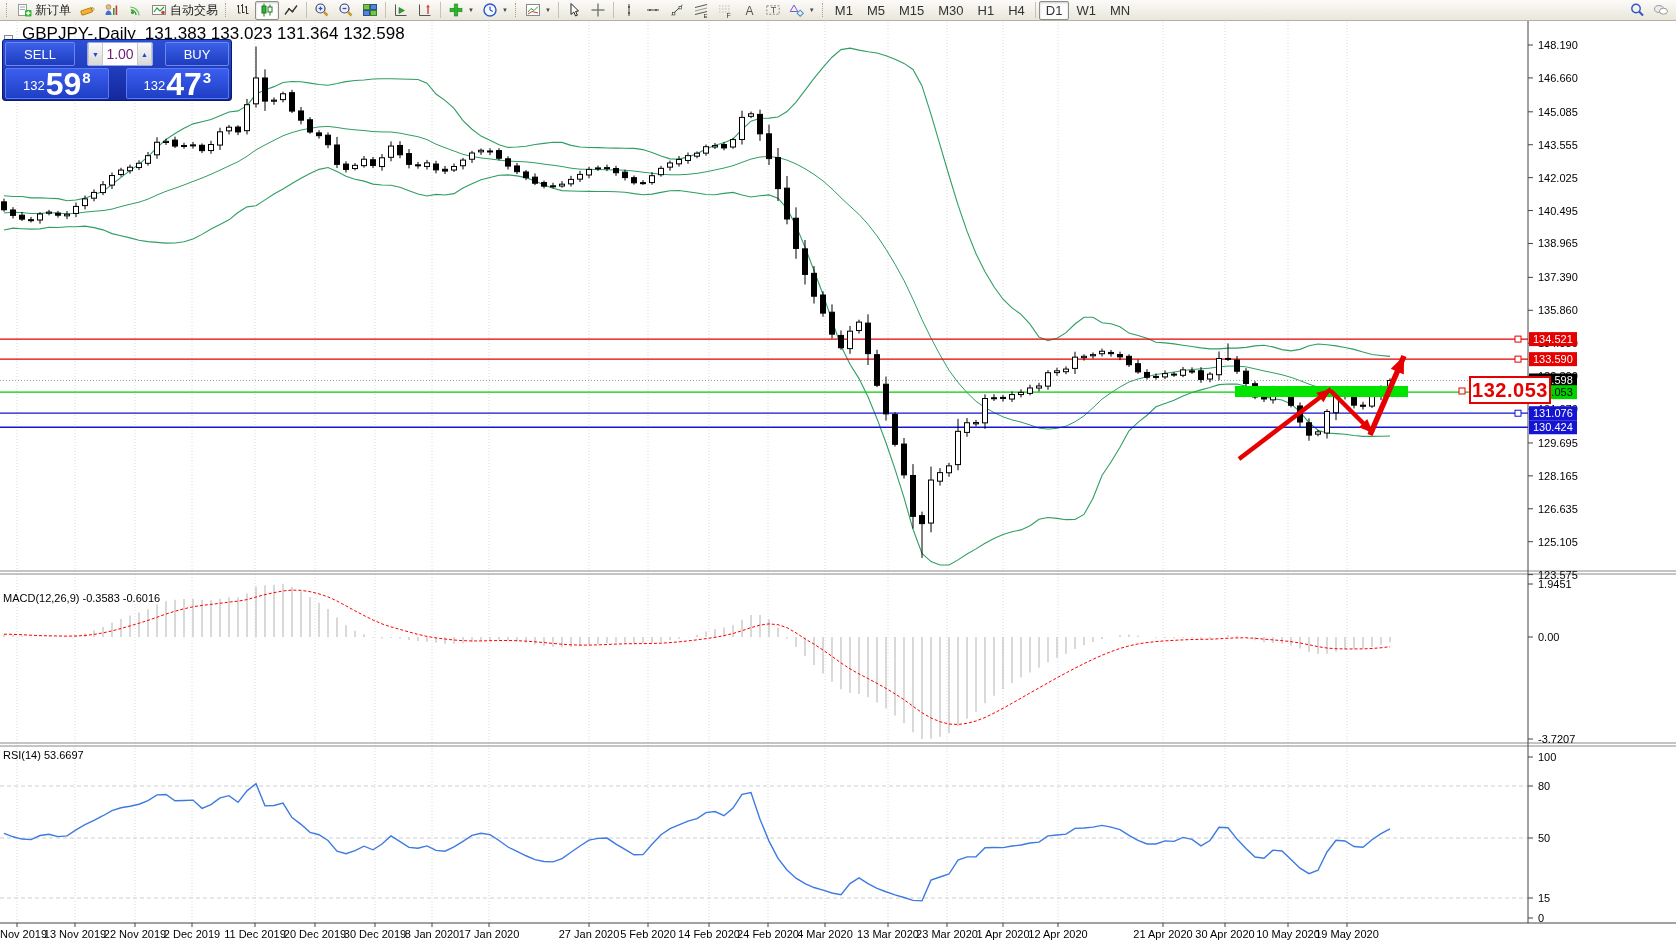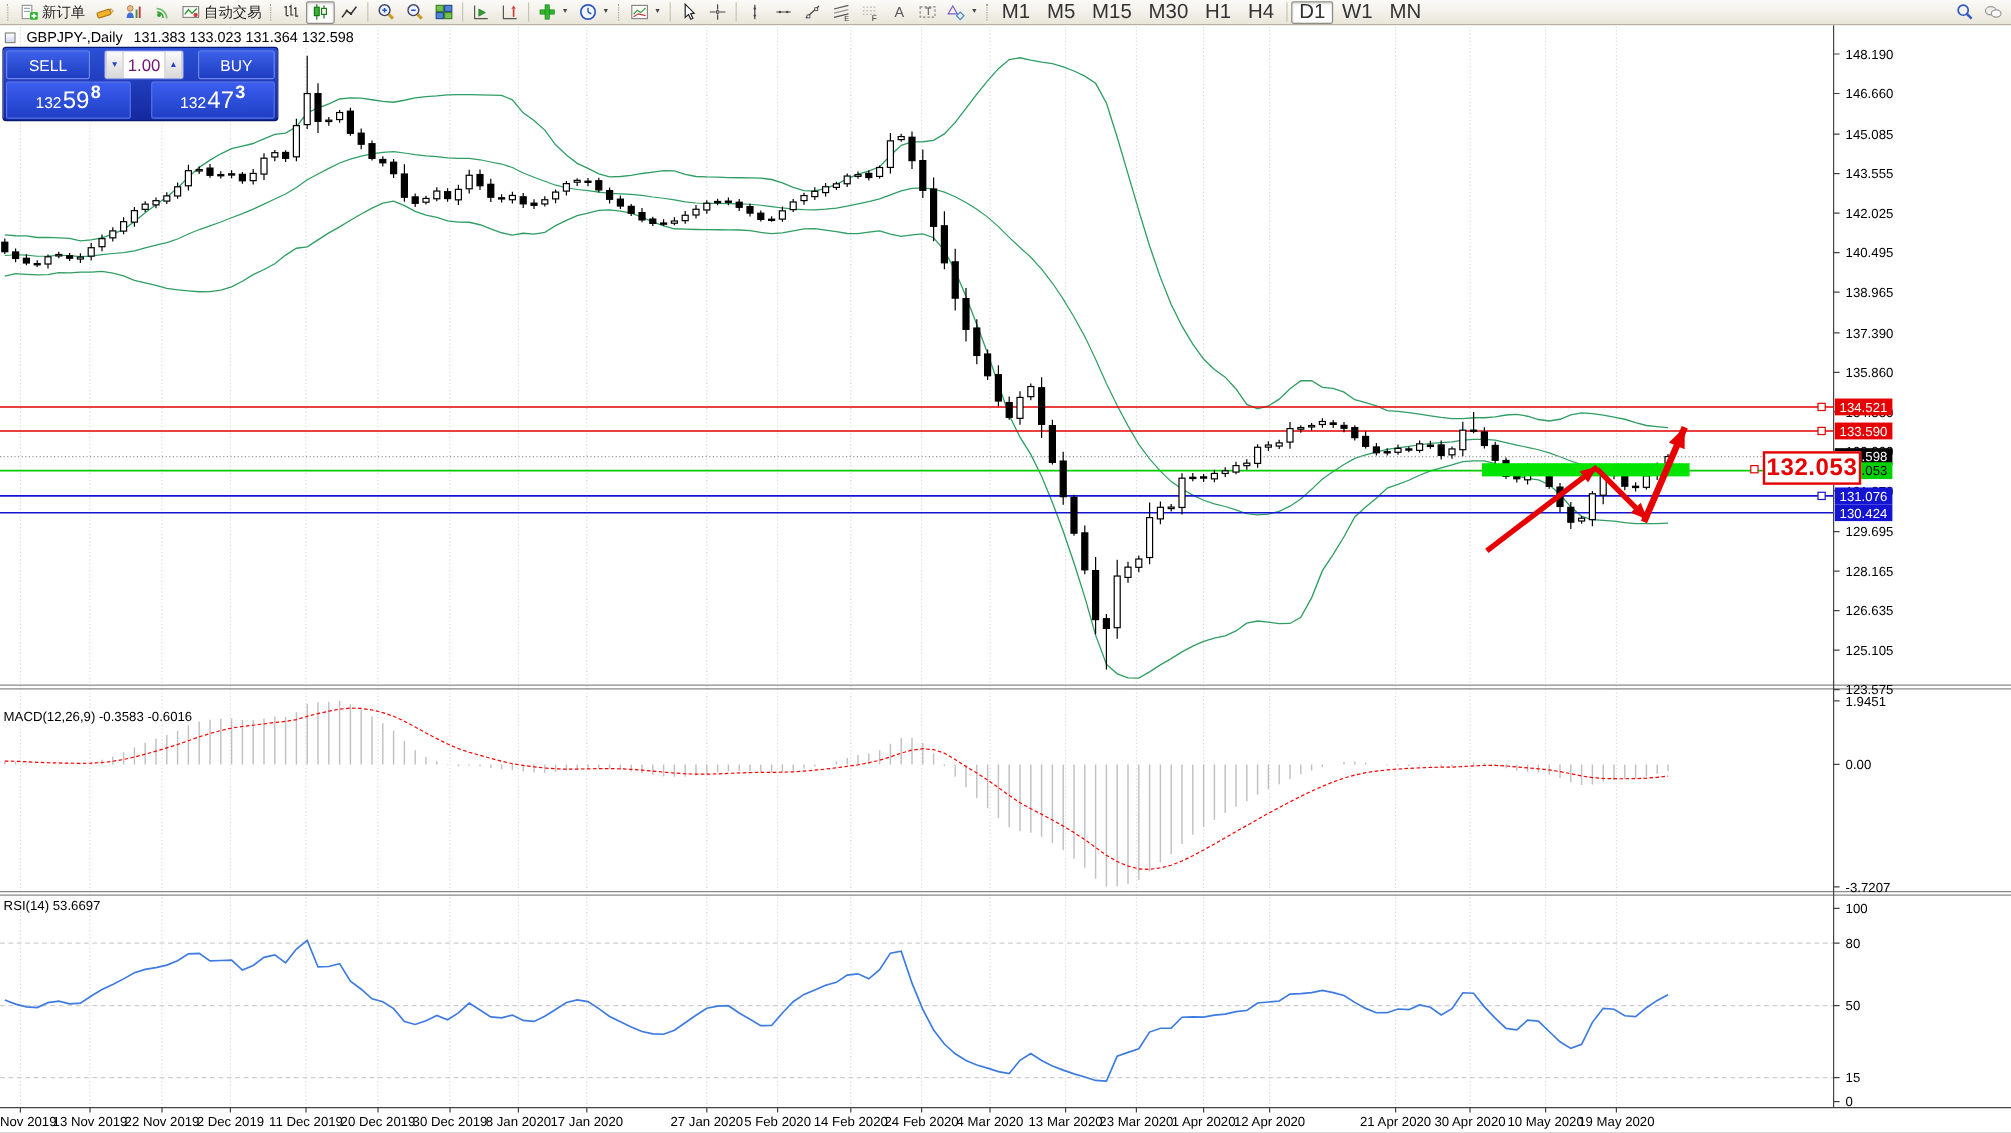--- a/index.html
+++ b/index.html
@@ -9,26 +9,26 @@
 
 .toolbar{position:absolute;top:0;left:0;right:0;height:21px;display:flex;align-items:center;
   background:linear-gradient(#fcfbf8,#e9e6da);border-bottom:1px solid #b5b1a2;padding:0 3px;z-index:50}
 .tbtn{display:flex;align-items:center;gap:3px;height:19px;padding:0 3px;border:1px solid transparent;
   border-radius:2px;font-size:12px;color:#222;cursor:pointer;flex:none;white-space:nowrap}
 .tbtn.active{background:#fdfdfd;border-color:#8e8d86;box-shadow:inset 0 1px 2px #ccc}
 .tbtn svg{display:block}
 .dd{font-size:6px;color:#444;margin-left:1px}
 .sep{width:1px;height:16px;background:#c7c3b3;margin:0 3px;flex:none}
 .grip{width:3px;height:14px;border-left:1px dotted #a5a193;margin:0 3px;flex:none}
-.tf{font-size:17px;color:#333;padding:2px 6px}
+.tf{font-size:13px;color:#333;padding:2px 6px}
 .tb-right{margin-left:auto;display:flex;align-items:center}
 
 #chartSvg{position:absolute;left:0;top:0;z-index:1}
-.title{position:absolute;left:4px;top:24px;font-size:12px;color:#000;z-index:10;
-  display:flex;gap:9px;align-items:center;white-space:nowrap}
+.title{position:absolute;left:4px;top:24px;font-size:17px;color:#000;z-index:10;
+  display:flex;gap:9px;align-items:flex-end;white-space:nowrap}
 .titleIco{width:9px;height:9px;border:1px solid #888;background:linear-gradient(#fff,#cfd8ee);display:inline-block}
 .paneLabel{position:absolute;left:3px;font-size:11px;color:#000;z-index:10;white-space:nowrap}
 #macdLabel{top:592px}
 #rsiLabel{top:749px}
 .priceBox{position:absolute;left:1469px;top:376px;width:82px;height:28px;border:2px solid #e60000;
   color:#e60000;background:#fff;font-size:20px;font-weight:bold;display:flex;align-items:center;
   justify-content:center;z-index:20;letter-spacing:.5px}
 .cnText{position:absolute;left:1424px;top:413px;font-size:32px;font-weight:bold;color:#00d400;
   text-shadow:3px 4px 3px #8c9cd8;z-index:20;letter-spacing:2px;white-space:nowrap}
 
@@ -39,21 +39,21 @@
   background:linear-gradient(#3c61e8,#1d3cc0);border:1px solid #6d86f0;border-radius:2px;cursor:pointer;flex:none}
 .sellBtn{width:70px}.buyBtn{width:64px}
 .volWrap{flex:1;display:flex;border:1px solid #9aa8e8;background:#fff;border-radius:2px;overflow:hidden}
 .spin{width:15px;display:flex;align-items:center;justify-content:center;font-size:7px;color:#2244cc;
   background:linear-gradient(#fafafa,#d8d8d8);cursor:pointer;border-left:1px solid #c8c8c8;border-right:1px solid #c8c8c8}
 .volVal{flex:1;display:flex;align-items:center;justify-content:center;font-size:14px;color:#701a75}
 .tpRow2{display:flex;gap:17px;margin-top:2px;height:31px}
 .quote{flex:1;display:flex;align-items:flex-end;justify-content:center;color:#fff;cursor:pointer;
   background:linear-gradient(#3c5ef0,#1e3fc4);border:1px solid #5d7bf0;border-radius:2px;padding-bottom:1px}
 .qSmall{font-size:13px;margin-bottom:4px}
-.qBig{font-size:20px;font-weight:normal;line-height:26px;margin:0 1px}
+.qBig{font-size:32px;font-weight:bold;line-height:26px;margin:0 1px}
 .qSup{font-size:15px;font-weight:bold;margin-bottom:11px}
 </style>
 </head>
 <body>
 
 <div id="app">
   <div class="toolbar" id="toolbar">
       <div class="grip"></div>
       <div class="tbtn">
         <span>

